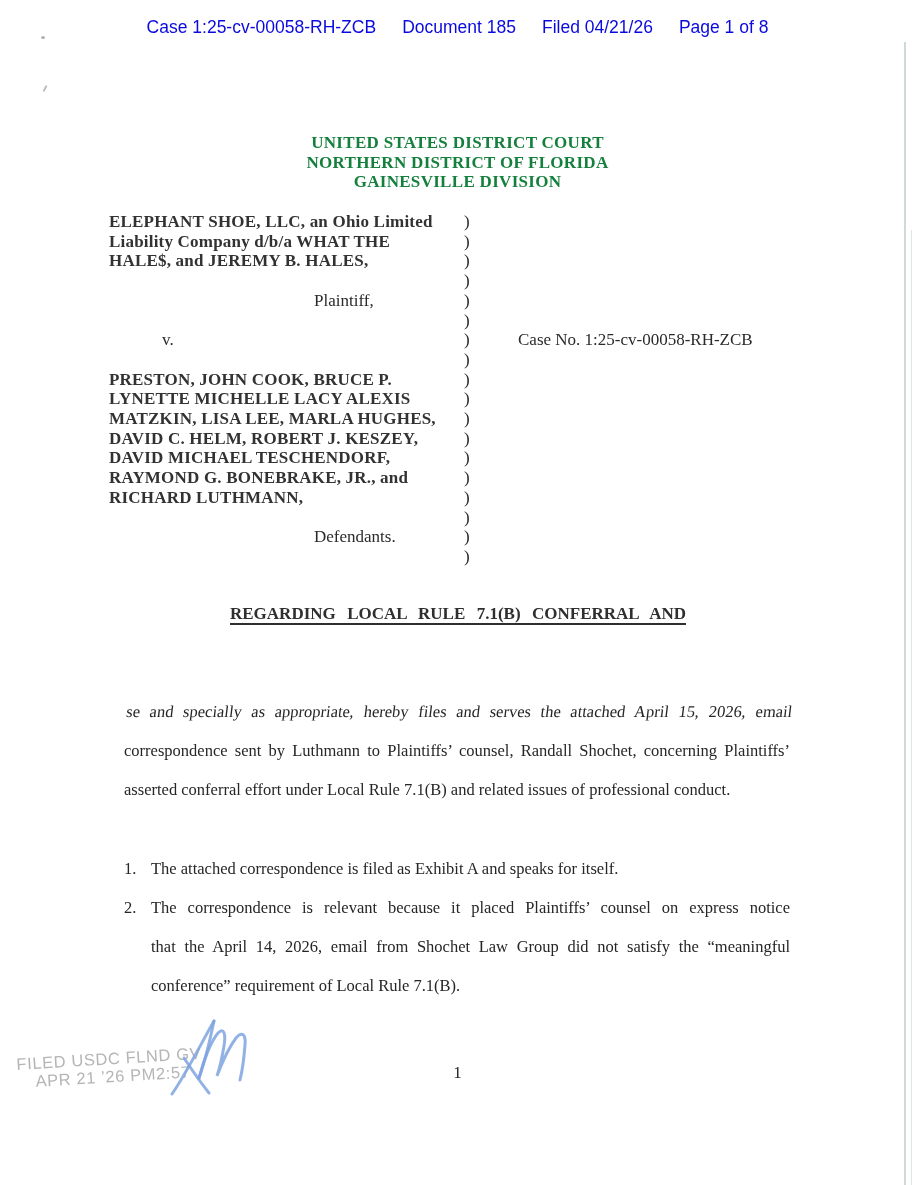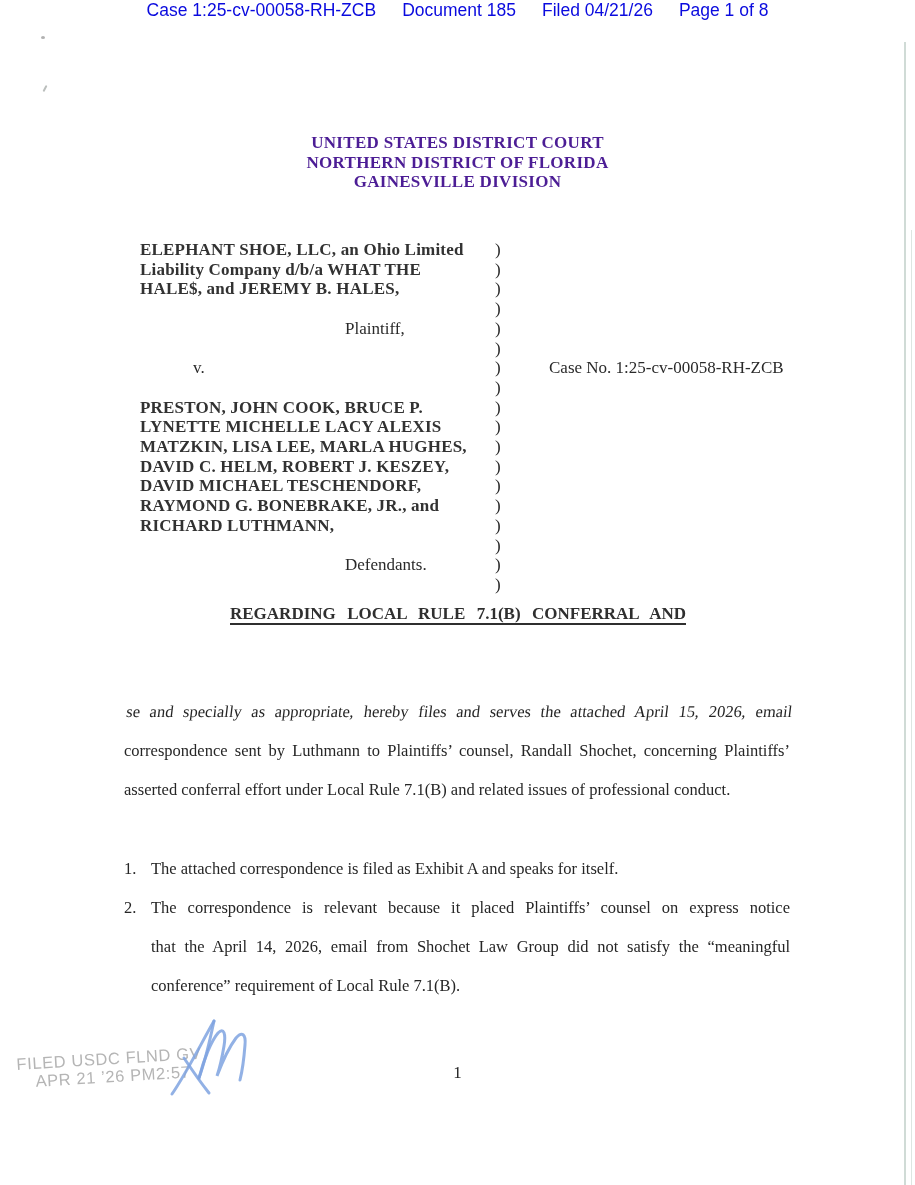--- a/index.html
+++ b/index.html
@@ -3,33 +3,33 @@
 <meta charset="utf-8">
 <style>
   html,body{margin:0;padding:0;background:#ffffff;}
   .page{
     position:relative;width:915px;height:1185px;background:#ffffff;
     font-family:"Liberation Serif","DejaVu Serif",serif;color:#2a2a2a;
     overflow:hidden;
   }
   
   .ecf-header{
-    position:absolute;top:0;left:0;width:915px;
+    position:absolute;top:17px;left:0;width:915px;
     display:flex;justify-content:center;gap:26px;
     font-family:"Liberation Sans","DejaVu Sans",sans-serif;
     font-size:17.5px;line-height:20px;color:#0a0ade;white-space:nowrap;
   }
   
   .court-title{
     position:absolute;top:133px;left:0;width:915px;text-align:center;
-    font-weight:bold;font-size:17px;line-height:19.6px;color:#4c1d95;
+    font-weight:bold;font-size:17px;line-height:19.6px;color:#15803d;
     letter-spacing:.3px;
   }
   
-  .caption{position:absolute;top:212px;left:140px;width:666px;margin-top:28px;}
+  .caption{position:absolute;top:212px;left:109px;width:666px;}
   .cap-left{width:360px;}
   .cap-line{height:19.7px;line-height:19.7px;font-size:17px;white-space:nowrap;}
   .cap-bold{font-weight:bold;letter-spacing:.2px;color:#323232;}
   .cap-label{margin-left:205px;}
   .cap-v{margin-left:53px;}
   .paren-col{
     position:absolute;left:355px;top:0;font-size:17px;line-height:19.7px;
     white-space:pre-line;color:#2a2a2a;
   }
   .case-no{

